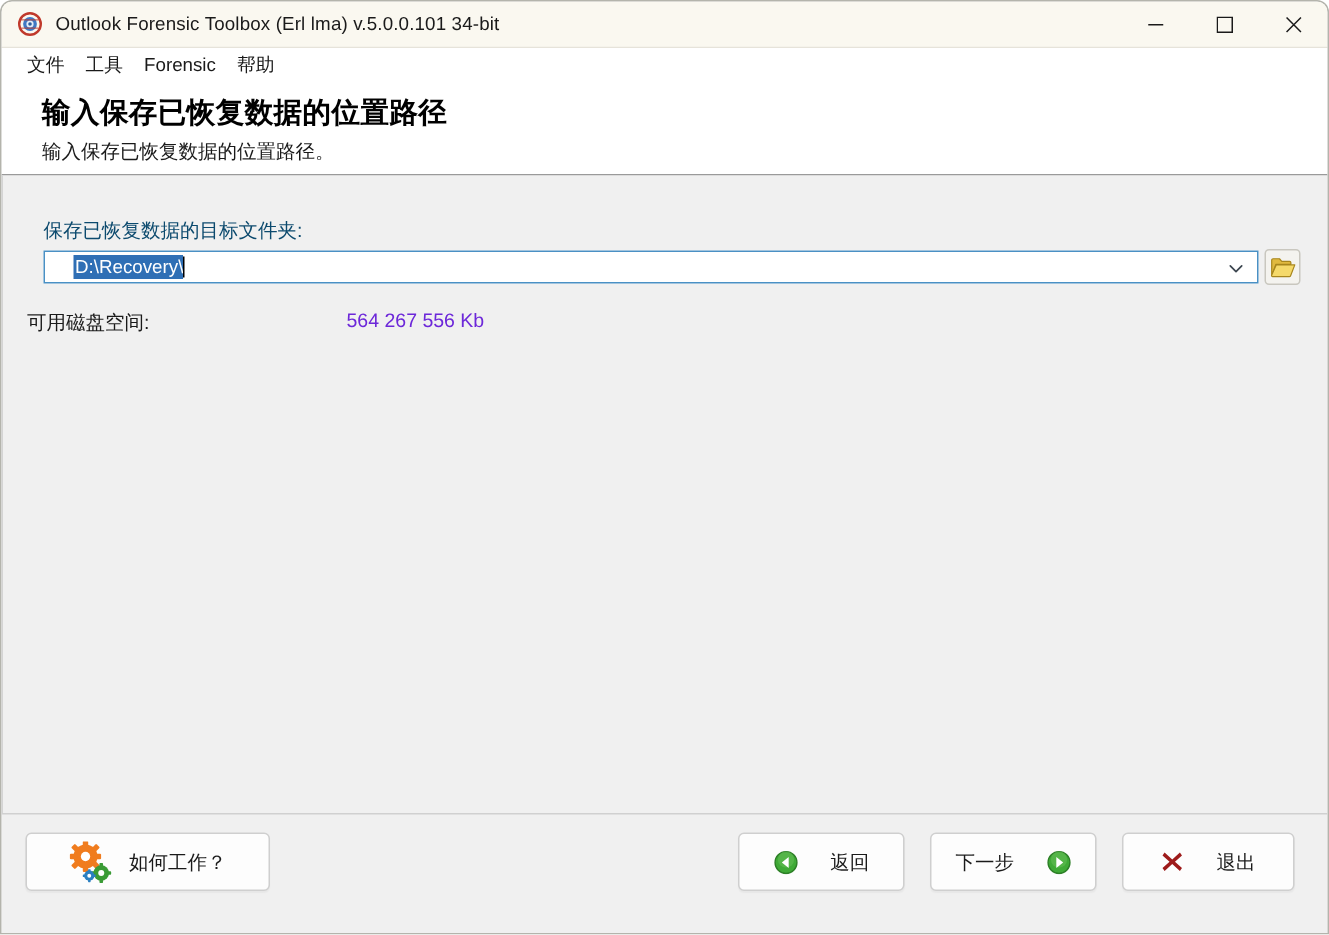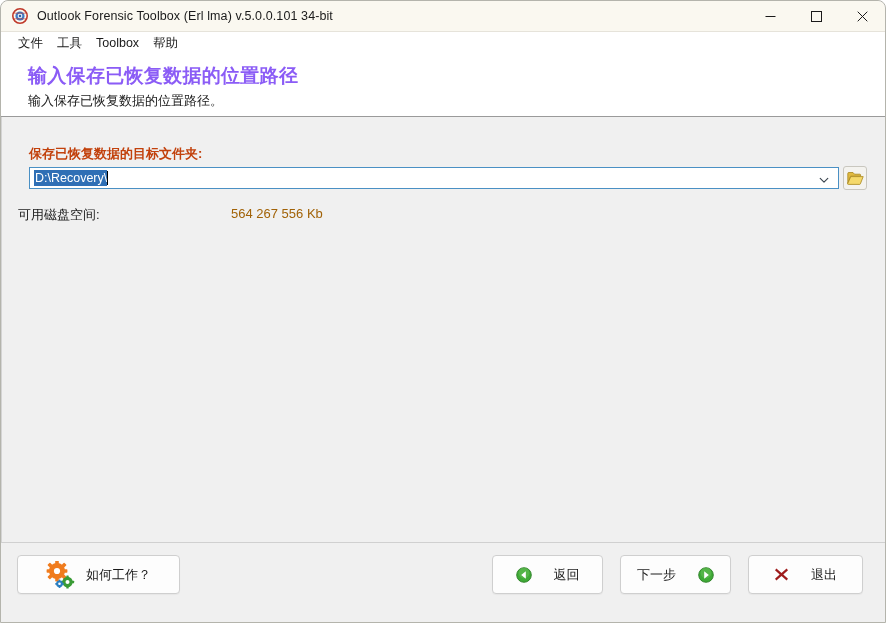--- a/index.html
+++ b/index.html
@@ -76,21 +76,21 @@
   
   #header {
     background: #ffffff;
     height: 63px;
     padding: 9px 0 0 27px;
     border-bottom: 1px solid #9a9a9a;
   }
   #page-title {
     font-size: 19px;
     font-weight: bold;
-    color: #8b5cf6;
+    color: #000000;
     letter-spacing: 0.3px;
     line-height: 26px;
   }
   #page-subtitle {
     font-size: 13px;
     color: #1a1a1a;
     line-height: 20px;
     margin-top: 2px;
   }
 
@@ -101,42 +101,41 @@
     height: 425px;
     border-left: 1px solid #d4d4d4;
     padding: 0;
   }
 
   #field-label {
     position: absolute;
     left: 27px;
     top: 28px;
     font-size: 13px;
-    color: #c2410c;
-    white-space: nowrap;
-    font-weight: bold;
+    color: #0c4a6e;
+    white-space: nowrap;
   }
 
   #path-combo {
     position: absolute;
     left: 27px;
     top: 50px;
     width: 810px;
     height: 22px;
     background: #ffffff;
     border: 1px solid #4a90c4;
     display: flex;
     align-items: center;
   }
 
   #path-value {
     font-size: 12.5px;
     color: #ffffff;
     background: #2f6fb5;
-    margin-left: 4px;
+    margin-left: 19px;
     padding: 1px 0 1px 1px;
     white-space: nowrap;
     font-family: "Liberation Sans", sans-serif;
   }
 
   #path-caret {
     width: 1px;
     height: 14px;
     background: #000000;
     margin-left: 0px;
@@ -170,21 +169,21 @@
     top: 89px;
     font-size: 13px;
     color: #1a1a1a;
     white-space: nowrap;
   }
   #disk-value {
     position: absolute;
     left: 229px;
     top: 89px;
     font-size: 13px;
-    color: #a16207;
+    color: #6d28d9;
     white-space: nowrap;
   }
 
   
   #footer {
     position: relative;
     height: 101px;
     background: #f0f0f0;
     border-top: 1px solid #d0d0d0;
   }
@@ -250,21 +249,21 @@
     <div class="wbtn" id="close-button">
       <svg width="11" height="11" viewBox="0 0 11 11">
         <path d="M0.7 0.7 L10.3 10.3 M10.3 0.7 L0.7 10.3" stroke="#1a1a1a" stroke-width="1"></path>
       </svg>
     </div>
   </div>
 
   <div id="menubar">
     <span class="menu-item">文件</span>
     <span class="menu-item">工具</span>
-    <span class="menu-item">Toolbox</span>
+    <span class="menu-item">Forensic</span>
     <span class="menu-item">帮助</span>
   </div>
 
   <div id="header">
     <div id="page-title">输入保存已恢复数据的位置路径</div>
     <div id="page-subtitle">输入保存已恢复数据的位置路径。</div>
   </div>
 
   <div id="content">
 

